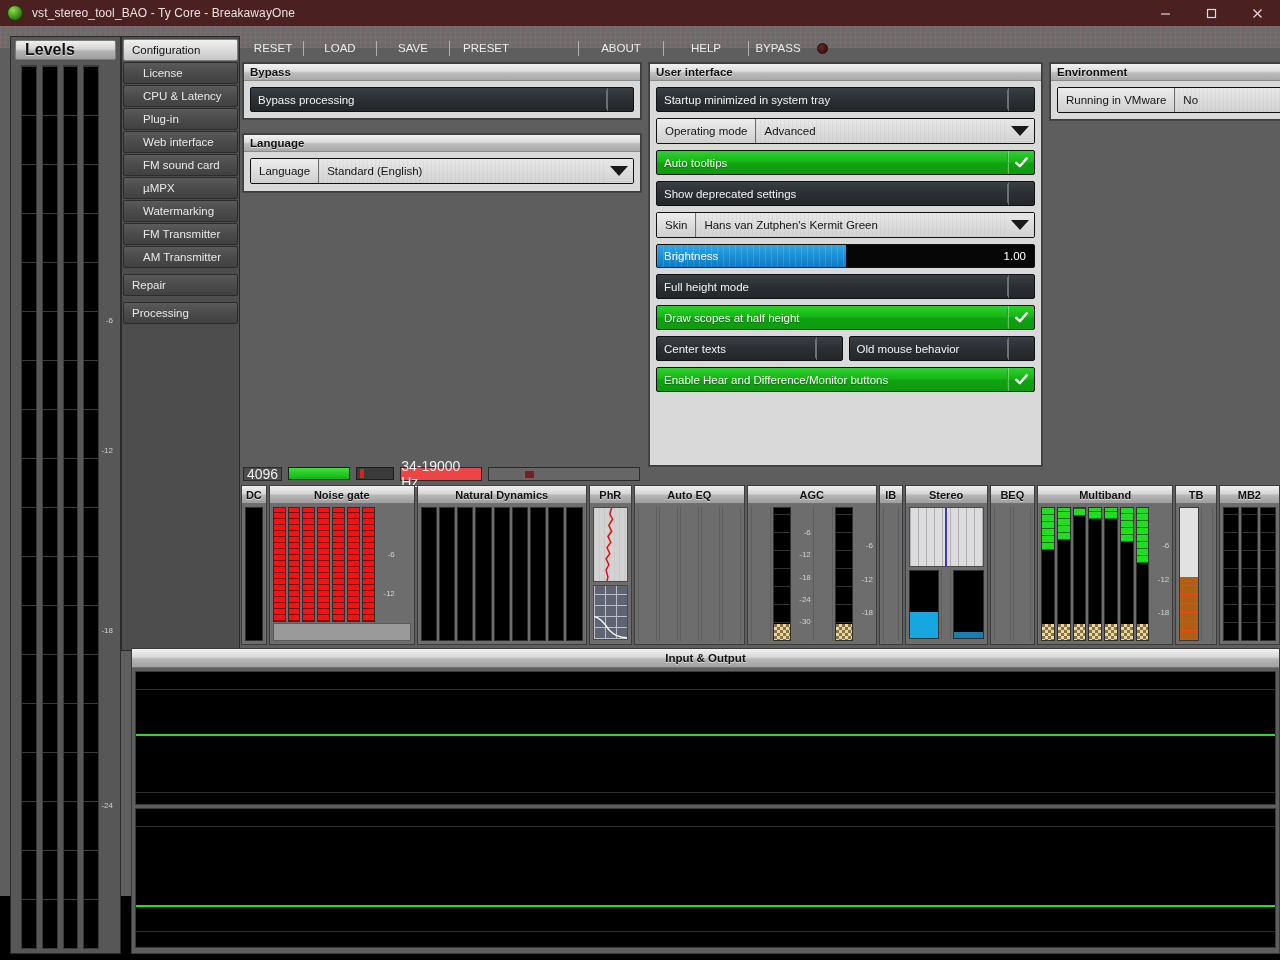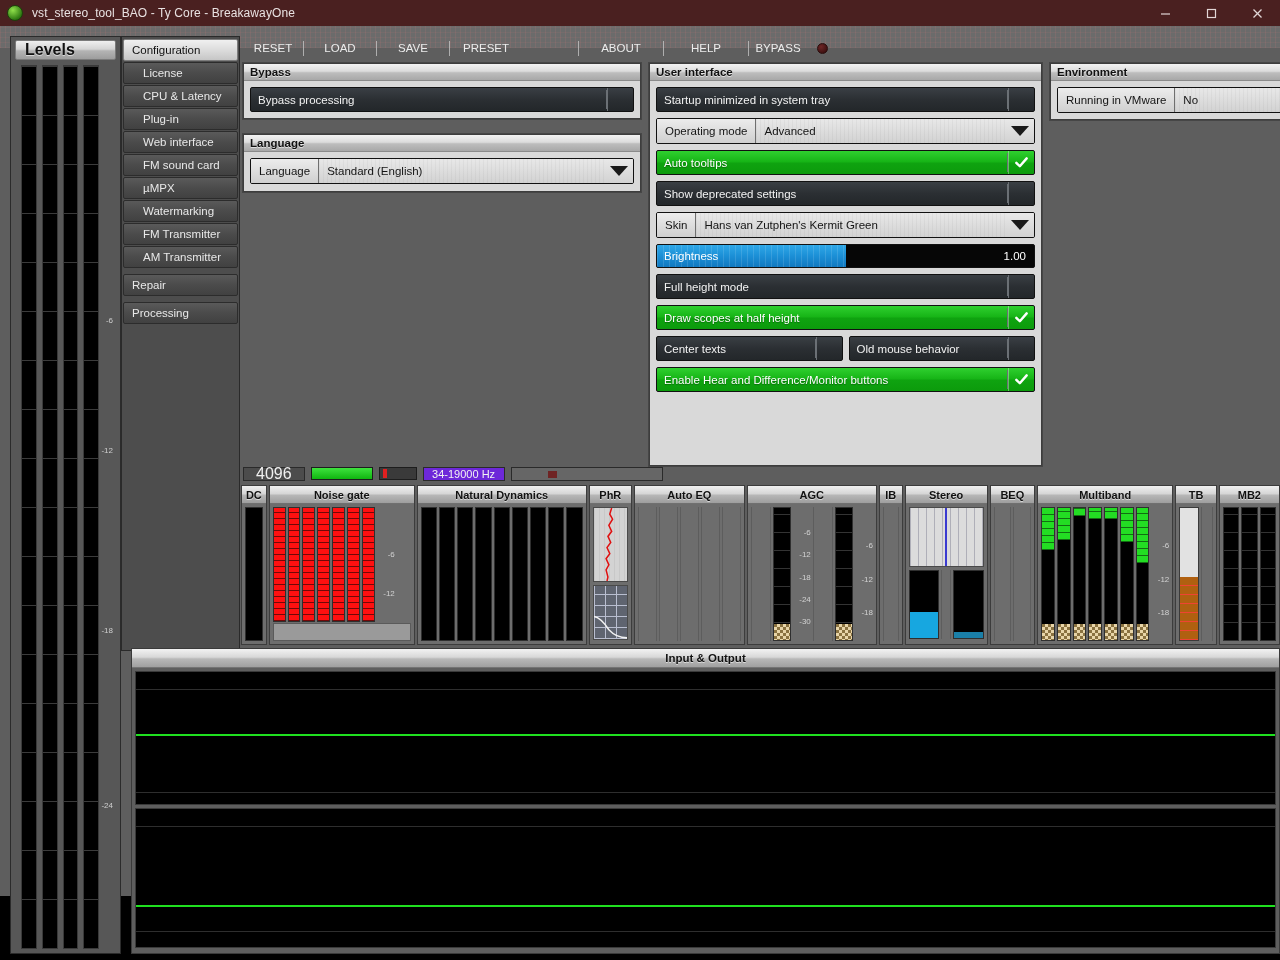--- a/index.html
+++ b/index.html
@@ -190,35 +190,35 @@
   }
   .mscale { position: absolute; right: 0; top: 0; width: 20px; bottom: 0; }
   .mscale span {
     position: absolute; right: 1px; font-size: 8px; color: #cfcfcf;
     transform: translateY(-50%);
   }
 
   
   .statusrow { position: absolute; left: 243px; top: 466px; height: 15px; display: flex; align-items: center; gap: 6px; }
   .st-num {
-    height: 14px; min-width: 30px; padding: 0 12px; font-size: 16px; color: #f0f0f0;
+    height: 14px; min-width: 30px; padding: 0 3px; font-size: 14px; color: #f0f0f0;
     background: #4c4c4c; border: 1px solid #2a2a2a; display: flex; align-items: center;
   }
   .st-green {
     width: 62px; height: 13px; border: 1px solid #1d1d1d;
     background: linear-gradient(180deg,#3ee23e,#10b510);
   }
   .st-mini {
     width: 38px; height: 13px; border: 1px solid #1d1d1d; background: #3a3a3a;
     position: relative;
   }
   .st-mini i { position: absolute; left: 3px; top: 1px; bottom: 1px; width: 4px; background: #e02020; }
   .st-hz {
-    width: 82px; height: 14px; border: 1px solid #2a2a2a; background: #6d28d9;
-    font-size: 11px; color: #f2f2f2; display: flex; align-items: center; justify-content: center;
+    width: 82px; height: 14px; border: 1px solid #2a2a2a; background: #ef4444;
+    font-size: 14px; color: #f2f2f2; display: flex; align-items: center; justify-content: center;
   }
   .st-bar {
     width: 152px; height: 14px; border: 1px solid #2a2a2a; background: #666; position: relative;
   }
   .st-bar i { position: absolute; left: 36px; top: 3px; width: 9px; height: 7px; background: #6f2424; }
 
   
   .modstrip { position: absolute; left: 241px; top: 485px; width: 1039px; height: 160px; display: flex; gap: 2px; }
   .module { background: #6d6d6d; border: 1px solid #3c3c3c; display: flex; flex-direction: column; }
   .module .mhead {

